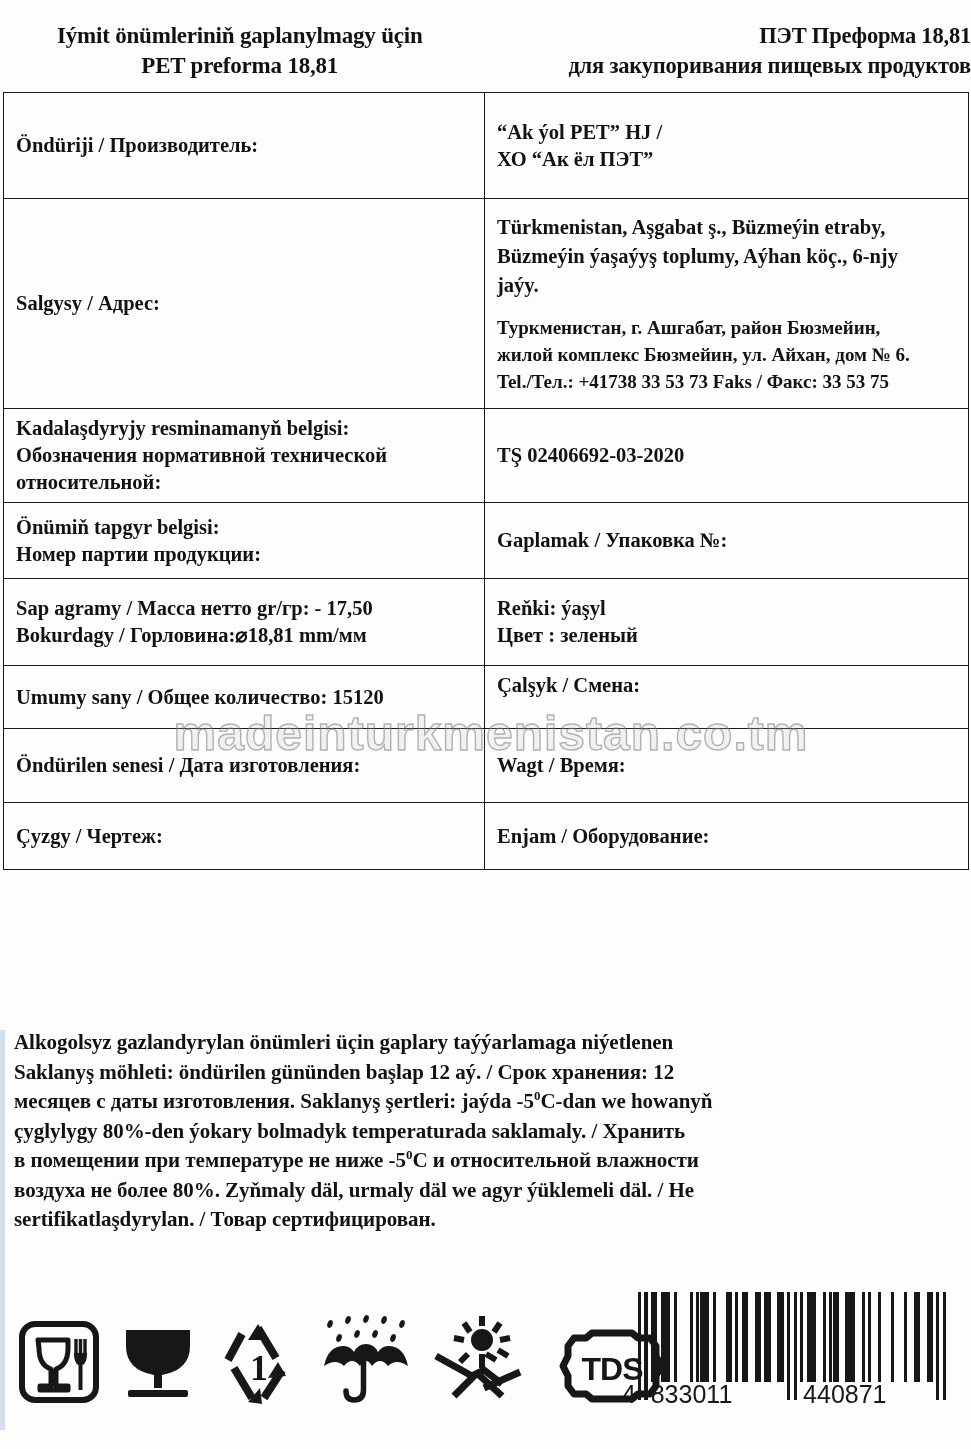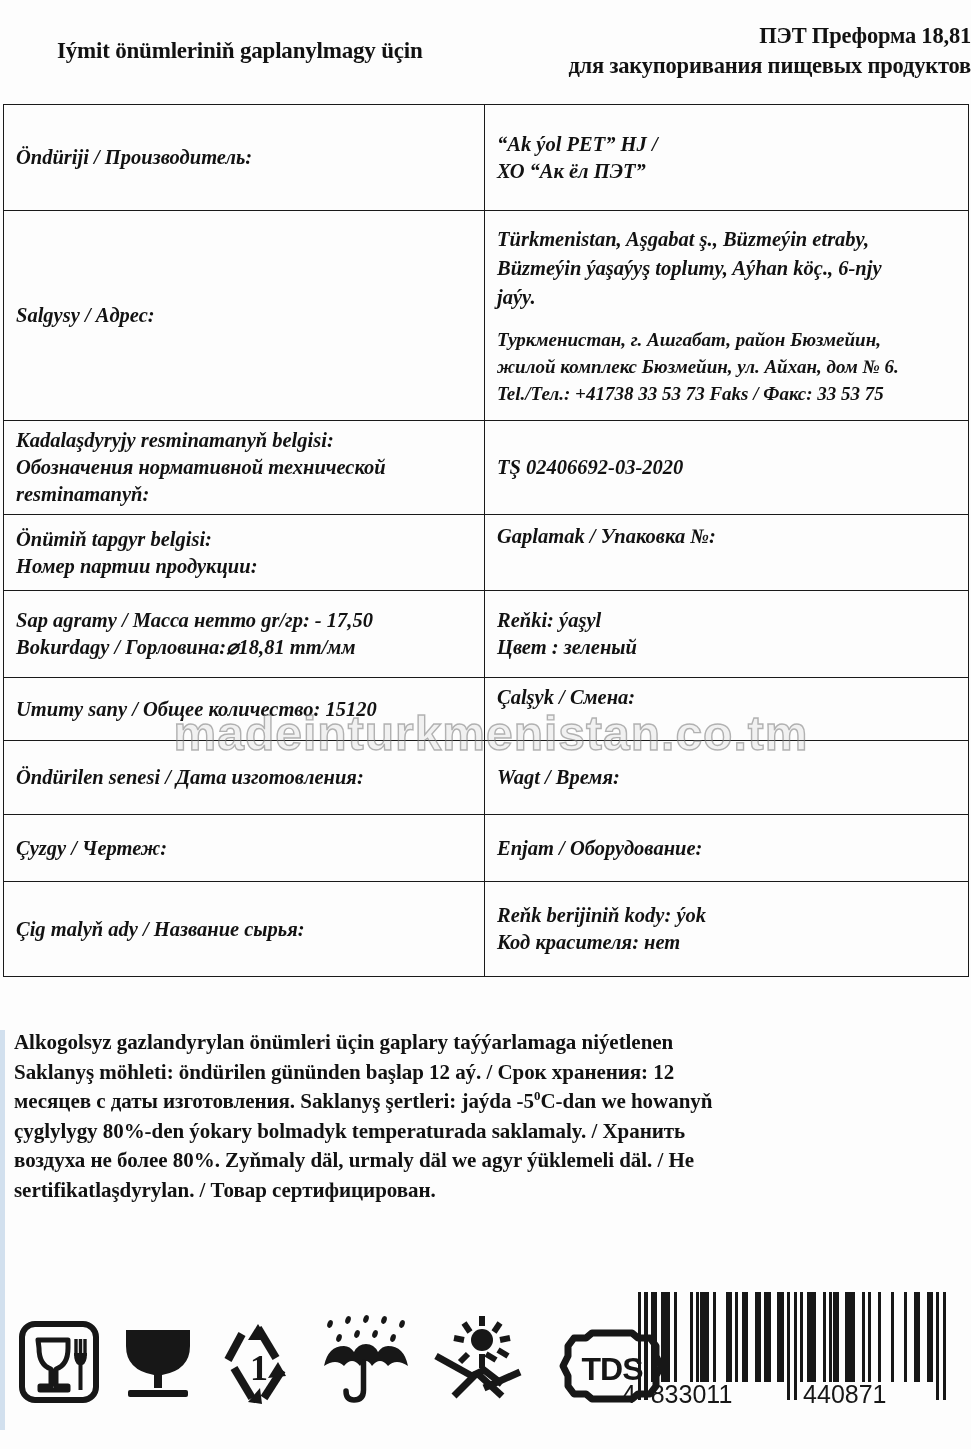--- a/index.html
+++ b/index.html
@@ -47,25 +47,24 @@
     letter-spacing: -0.2px;
     white-space: nowrap;
     text-align: center;
   }
   .header-col.right .header-line { font-size: 22.5px; }
 
   
   .tbl {
     position: absolute;
     left: 3px;
-    top: 104px;
+    top: 92px;
     width: 965px;
     border-collapse: collapse;
     table-layout: fixed;
-    font-style: italic;
   }
   .tbl td {
     border: 1.6px solid #1a1a1a;
     vertical-align: middle;
     padding: 6px 10px 6px 12px;
     font-size: 20.5px;
     font-weight: bold;
     line-height: 27px;
     box-sizing: border-box;
   }
@@ -187,20 +186,21 @@
   }
 </style>
 </head>
 <body>
 
 <div id="page">
 
   <div class="header">
     <div class="header-col left">
       <div class="header-line">Iýmit önümleriniň gaplanylmagy üçin</div>
+      <div class="header-line">PET preforma 18,81</div>
     </div>
     <div class="header-col right">
       <div class="header-line">ПЭТ Преформа 18,81</div>
       <div class="header-line">для закупоривания пищевых продуктов</div>
     </div>
   </div>
 
   <table class="tbl">
     <colgroup>
         <col class="col-l">
@@ -234,33 +234,33 @@
             <div class="cell-line">жилой комплекс Бюзмейин, ул. Айхан, дом № 6.</div>
             <div class="cell-line">Tel./Тел.: +41738 33 53 73 Faks / Факс: 33 53 75</div>
           </div>
         </td>
       </tr>
 
       <tr>
         <td class="col-l tight" style="height:82px">
           <div class="cell-line">Kadalaşdyryjy resminamanyň belgisi:</div>
           <div class="cell-line">Обозначения нормативной технической</div>
-          <div class="cell-line">resminamanyň:</div>
+          <div class="cell-line">относительной:</div>
         </td>
         <td class="col-r">
           <div class="cell-line">TŞ 02406692-03-2020</div>
         </td>
       </tr>
 
       <tr>
         <td class="col-l" style="height:76px">
           <div class="cell-line">Önümiň tapgyr belgisi:</div>
           <div class="cell-line">Номер партии продукции:</div>
         </td>
-        <td class="col-r" style="vertical-align:top;padding-top:8px">
+        <td class="col-r" style="vertical-align:top;padding-top:24px">
           <div class="cell-line">Gaplamak / Упаковка №:</div>
         </td>
       </tr>
 
       <tr>
         <td class="col-l" style="height:87px">
           <div class="cell-line">Sap agramy / Масса нетто  gr/гр: - 17,50</div>
           <div class="cell-line">Bokurdagy / Горловина:⌀18,81 mm/мм</div>
         </td>
         <td class="col-r">
@@ -289,39 +289,31 @@
 
       <tr>
         <td class="col-l" style="height:67px">
           <div class="cell-line">Çyzgy / Чертеж:</div>
         </td>
         <td class="col-r">
           <div class="cell-line">Enjam / Оборудование:</div>
         </td>
       </tr>
 
-      <tr>
-        <td class="col-l" style="height:95px">
-          <div class="cell-line">Çig malyň ady / Название сырья:</div>
-        </td>
-        <td class="col-r">
-          <div class="cell-line">Reňk berijiniň kody: ýok</div>
-          <div class="cell-line">Код красителя: нет</div>
-        </td>
-      </tr>
 
 
     </tbody>
   </table>
 
   <div class="footer-text">
     <div>Alkogolsyz gazlandyrylan önümleri üçin gaplary taýýarlamaga niýetlenen</div>
     <div>Saklanyş möhleti: öndürilen gününden başlap 12 aý.  /  Срок хранения: 12</div>
     <div><span>месяцев с даты изготовления. Saklanyş şertleri: jaýda -5</span><span class="sup-deg">0</span><span>C-dan  we howanyň</span></div>
     <div>çyglylygy 80%-den ýokary bolmadyk temperaturada saklamaly.  /  Хранить</div>
+    <div><span>в помещении при температуре не ниже -5</span><span class="sup-deg">0</span><span>С и относительной влажности</span></div>
     <div>воздуха не более 80%. Zyňmaly däl, urmaly däl we agyr ýüklemeli däl. / Не</div>
     <div>sertifikatlaşdyrylan. /  Товар сертифицирован.</div>
   </div>
 
   <div class="icon-row">
 
     <div class="icon-box">
       <svg width="82" height="84" viewBox="0 0 82 84">
         <rect x="4" y="4" width="74" height="76" rx="13" ry="13" fill="none" stroke="#171717" stroke-width="6"></rect>
         <path d="M20 20 H50 V28 Q50 45 38 49 L38 66 H50 V70 H22 V66 H33 L33 49 Q21 45 21 28 Z" fill="none" stroke="#171717" stroke-width="5" stroke-linejoin="round"></path>

